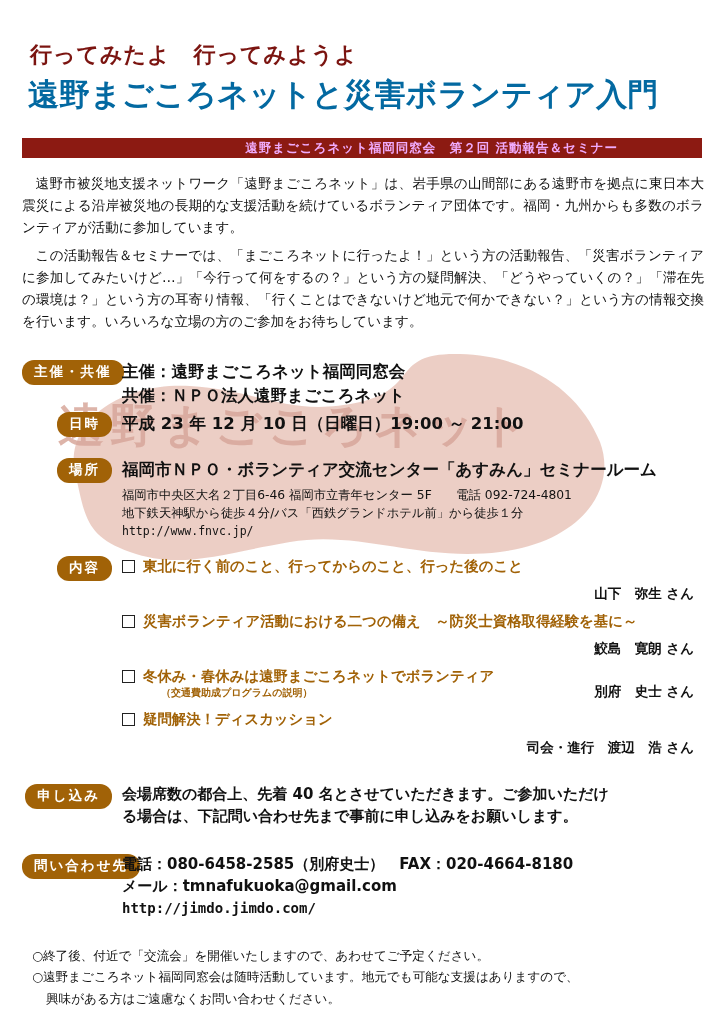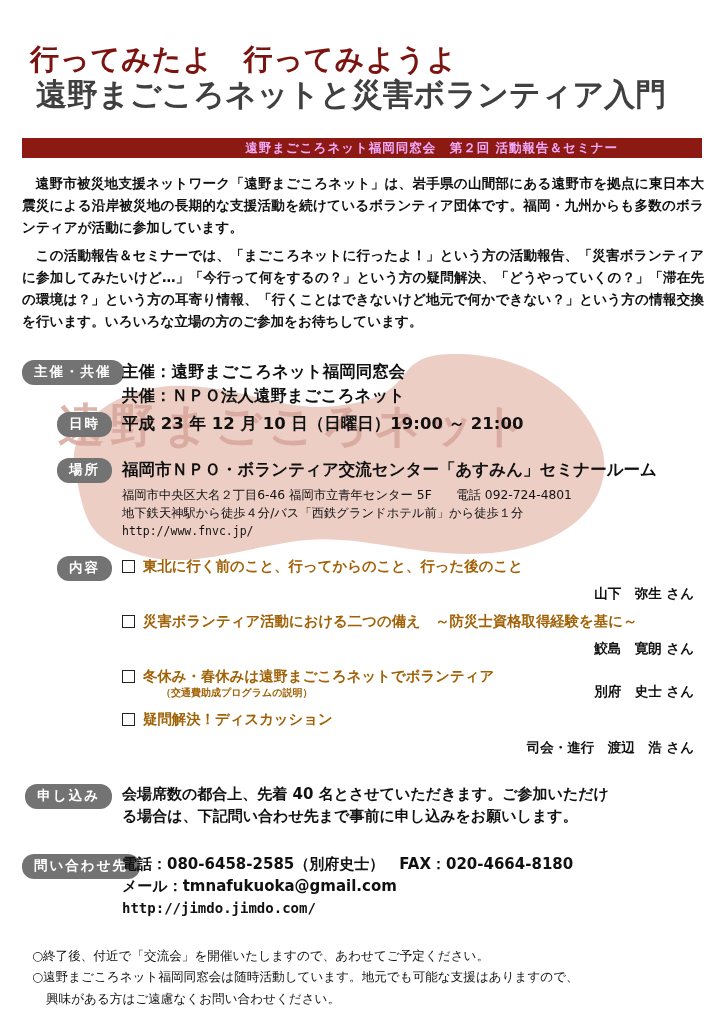--- a/index.html
+++ b/index.html
@@ -46,32 +46,32 @@
     pointer-events: none;
     font-family: "DejaVu Sans", "Liberation Sans", sans-serif;
   }
   .content { position: relative; z-index: 2; }
 
   
   .head-sub {
     position: absolute;
     left: 30px;
     top: 40px;
-    font-size: 29px;
+    font-size: 22px;
     font-weight: bold;
     color: #7b1410;
     letter-spacing: 1px;
   }
   .head-main {
     position: absolute;
-    left: 36px;
+    left: 28px;
     top: 74px;
     font-size: 31px;
     font-weight: bold;
-    color: #404040;
+    color: #0369a1;
     letter-spacing: 0px;
   }
   .rule-bar {
     position: absolute;
     left: 22px;
     top: 138px;
     width: 680px;
     height: 20px;
     background: #8c1a12;
   }
@@ -92,26 +92,26 @@
   .intro {
     position: absolute;
     left: 22px;
     top: 172px;
     width: 682px;
     font-size: 13.6px;
     line-height: 1.62;
     color: #111;
     text-align: justify;
   }
-  .intro p { margin: 0 0 6px 0; text-indent: 1em; font-weight: bold; }
+  .intro p { margin: 0 0 6px 0; text-indent: 1em; }
 
   
   .chip {
     display: inline-block;
-    background: #737373;
+    background: #a16207;
     color: #ffffff;
     font-size: 13.5px;
     font-weight: bold;
     border-radius: 12px;
     padding: 3px 12px 4px 12px;
     letter-spacing: 2px;
     white-space: nowrap;
     text-align: center;
   }
 

